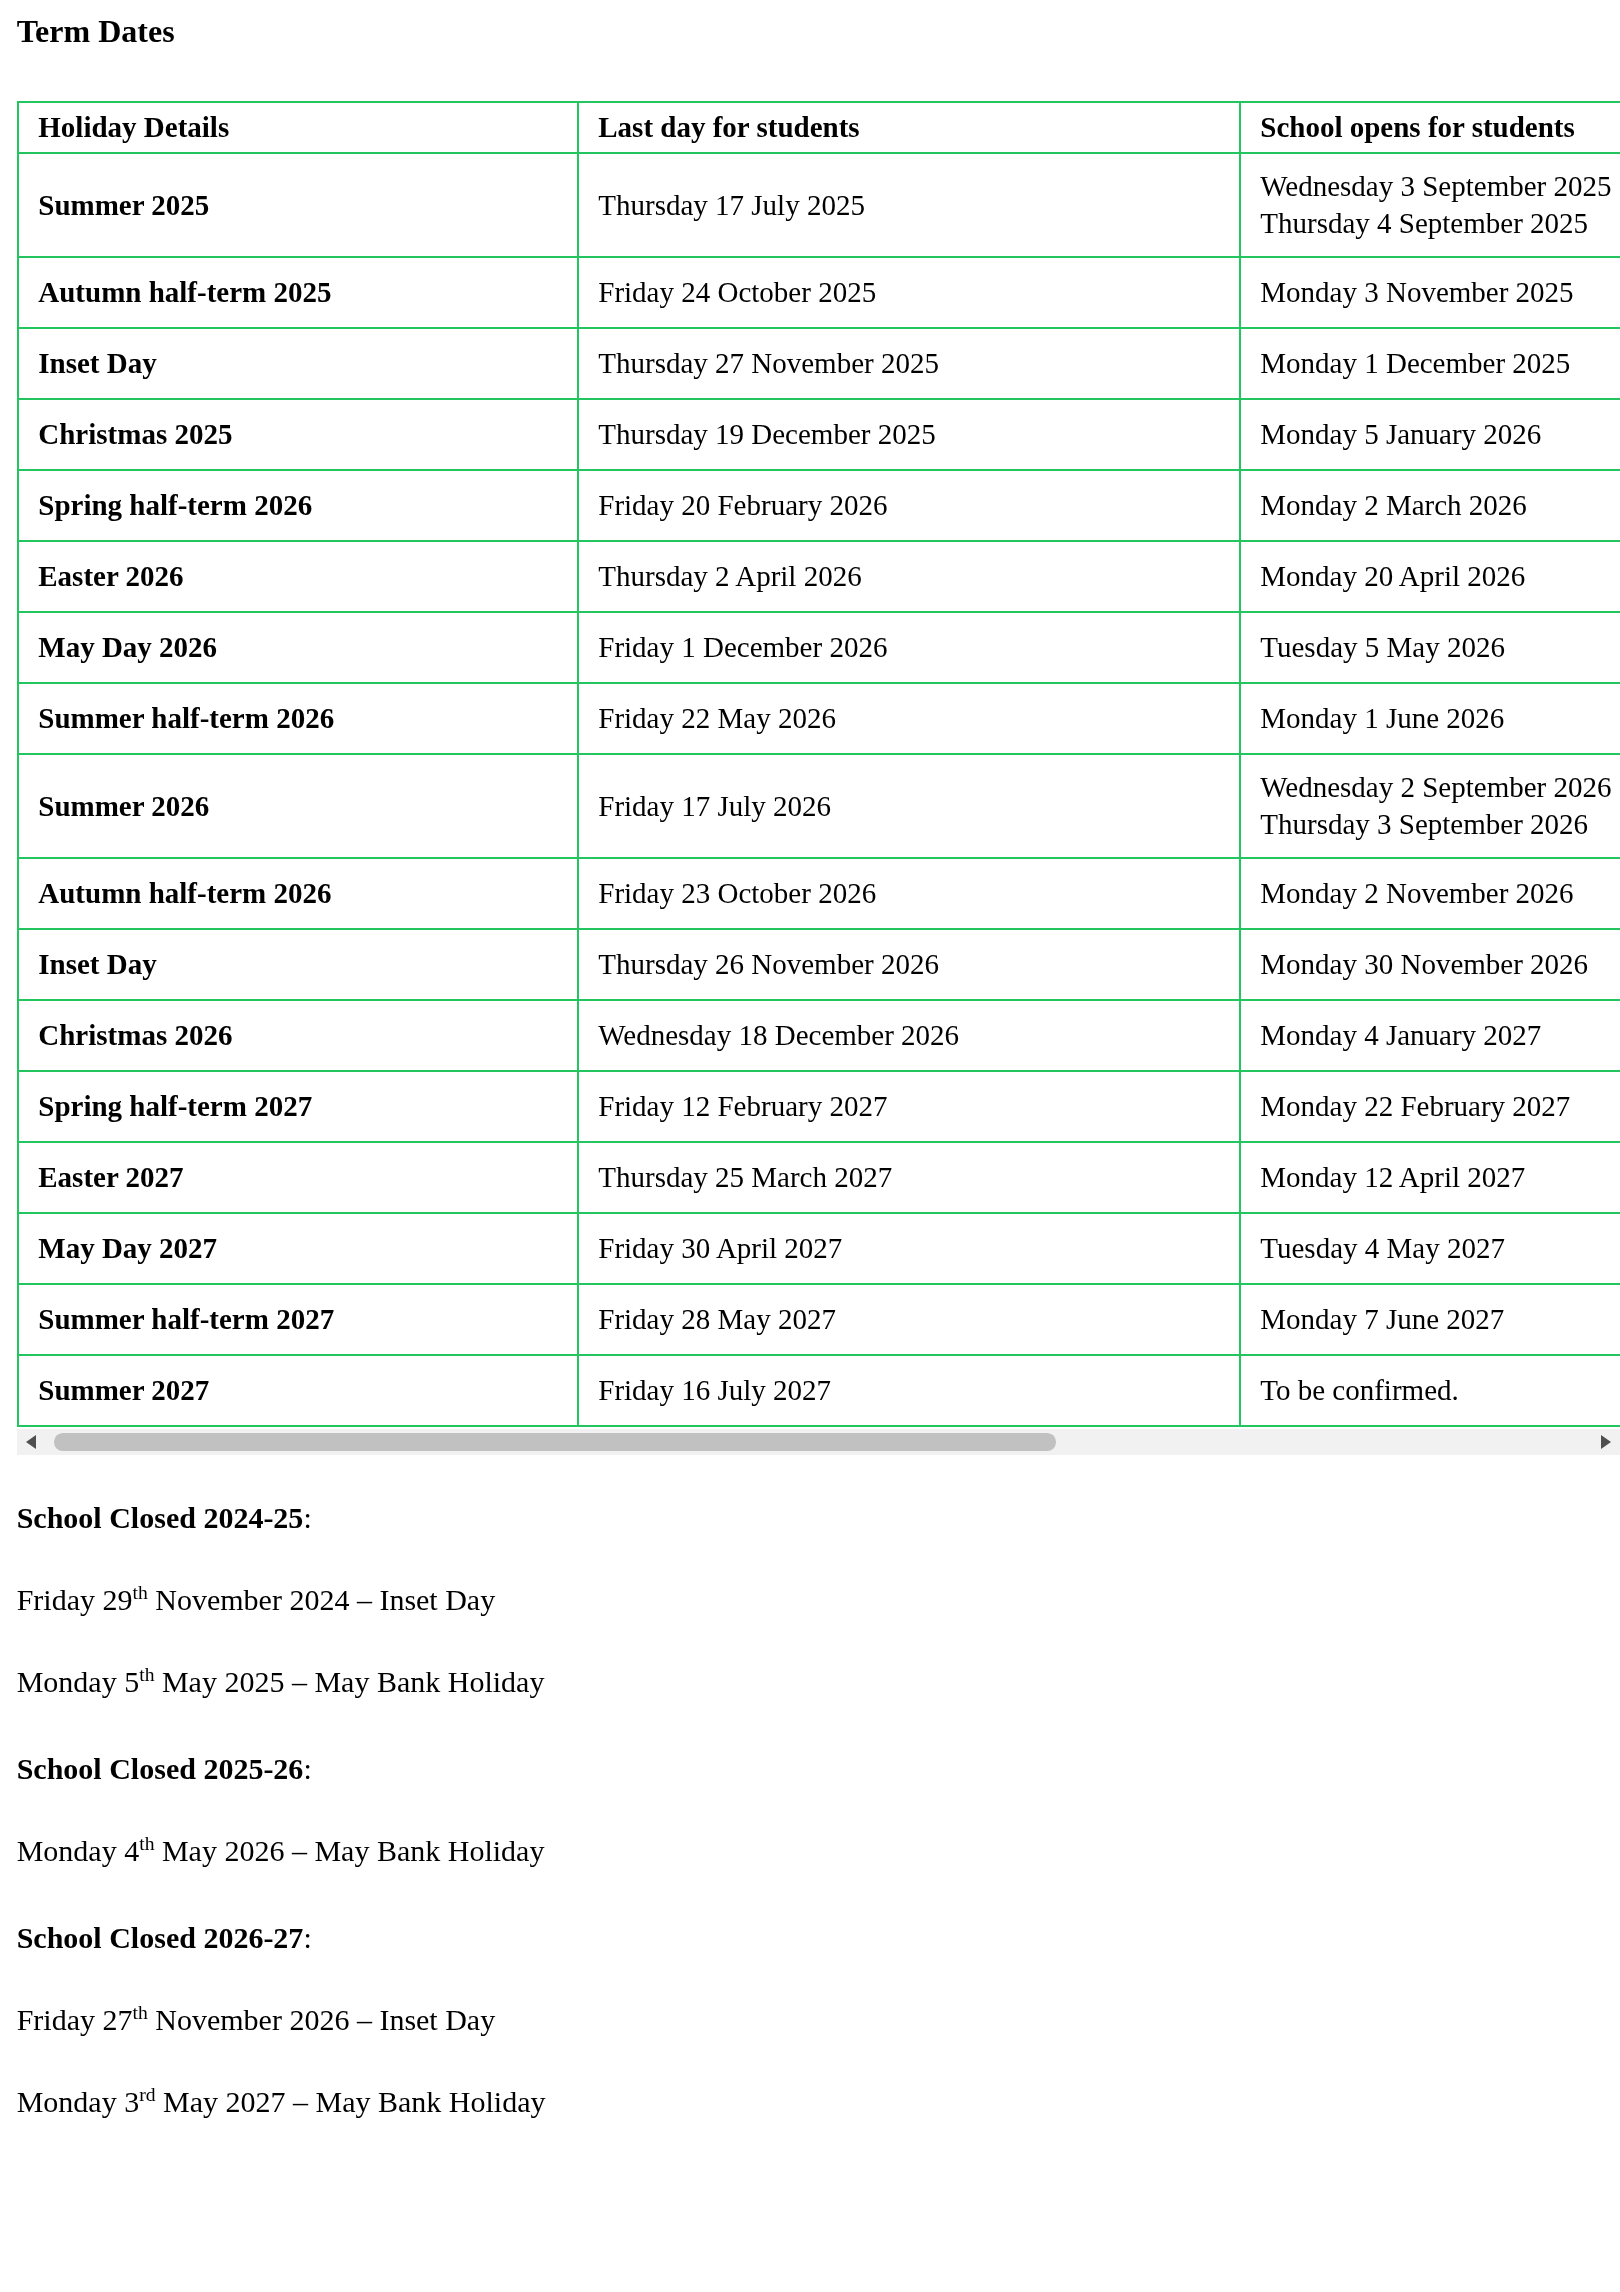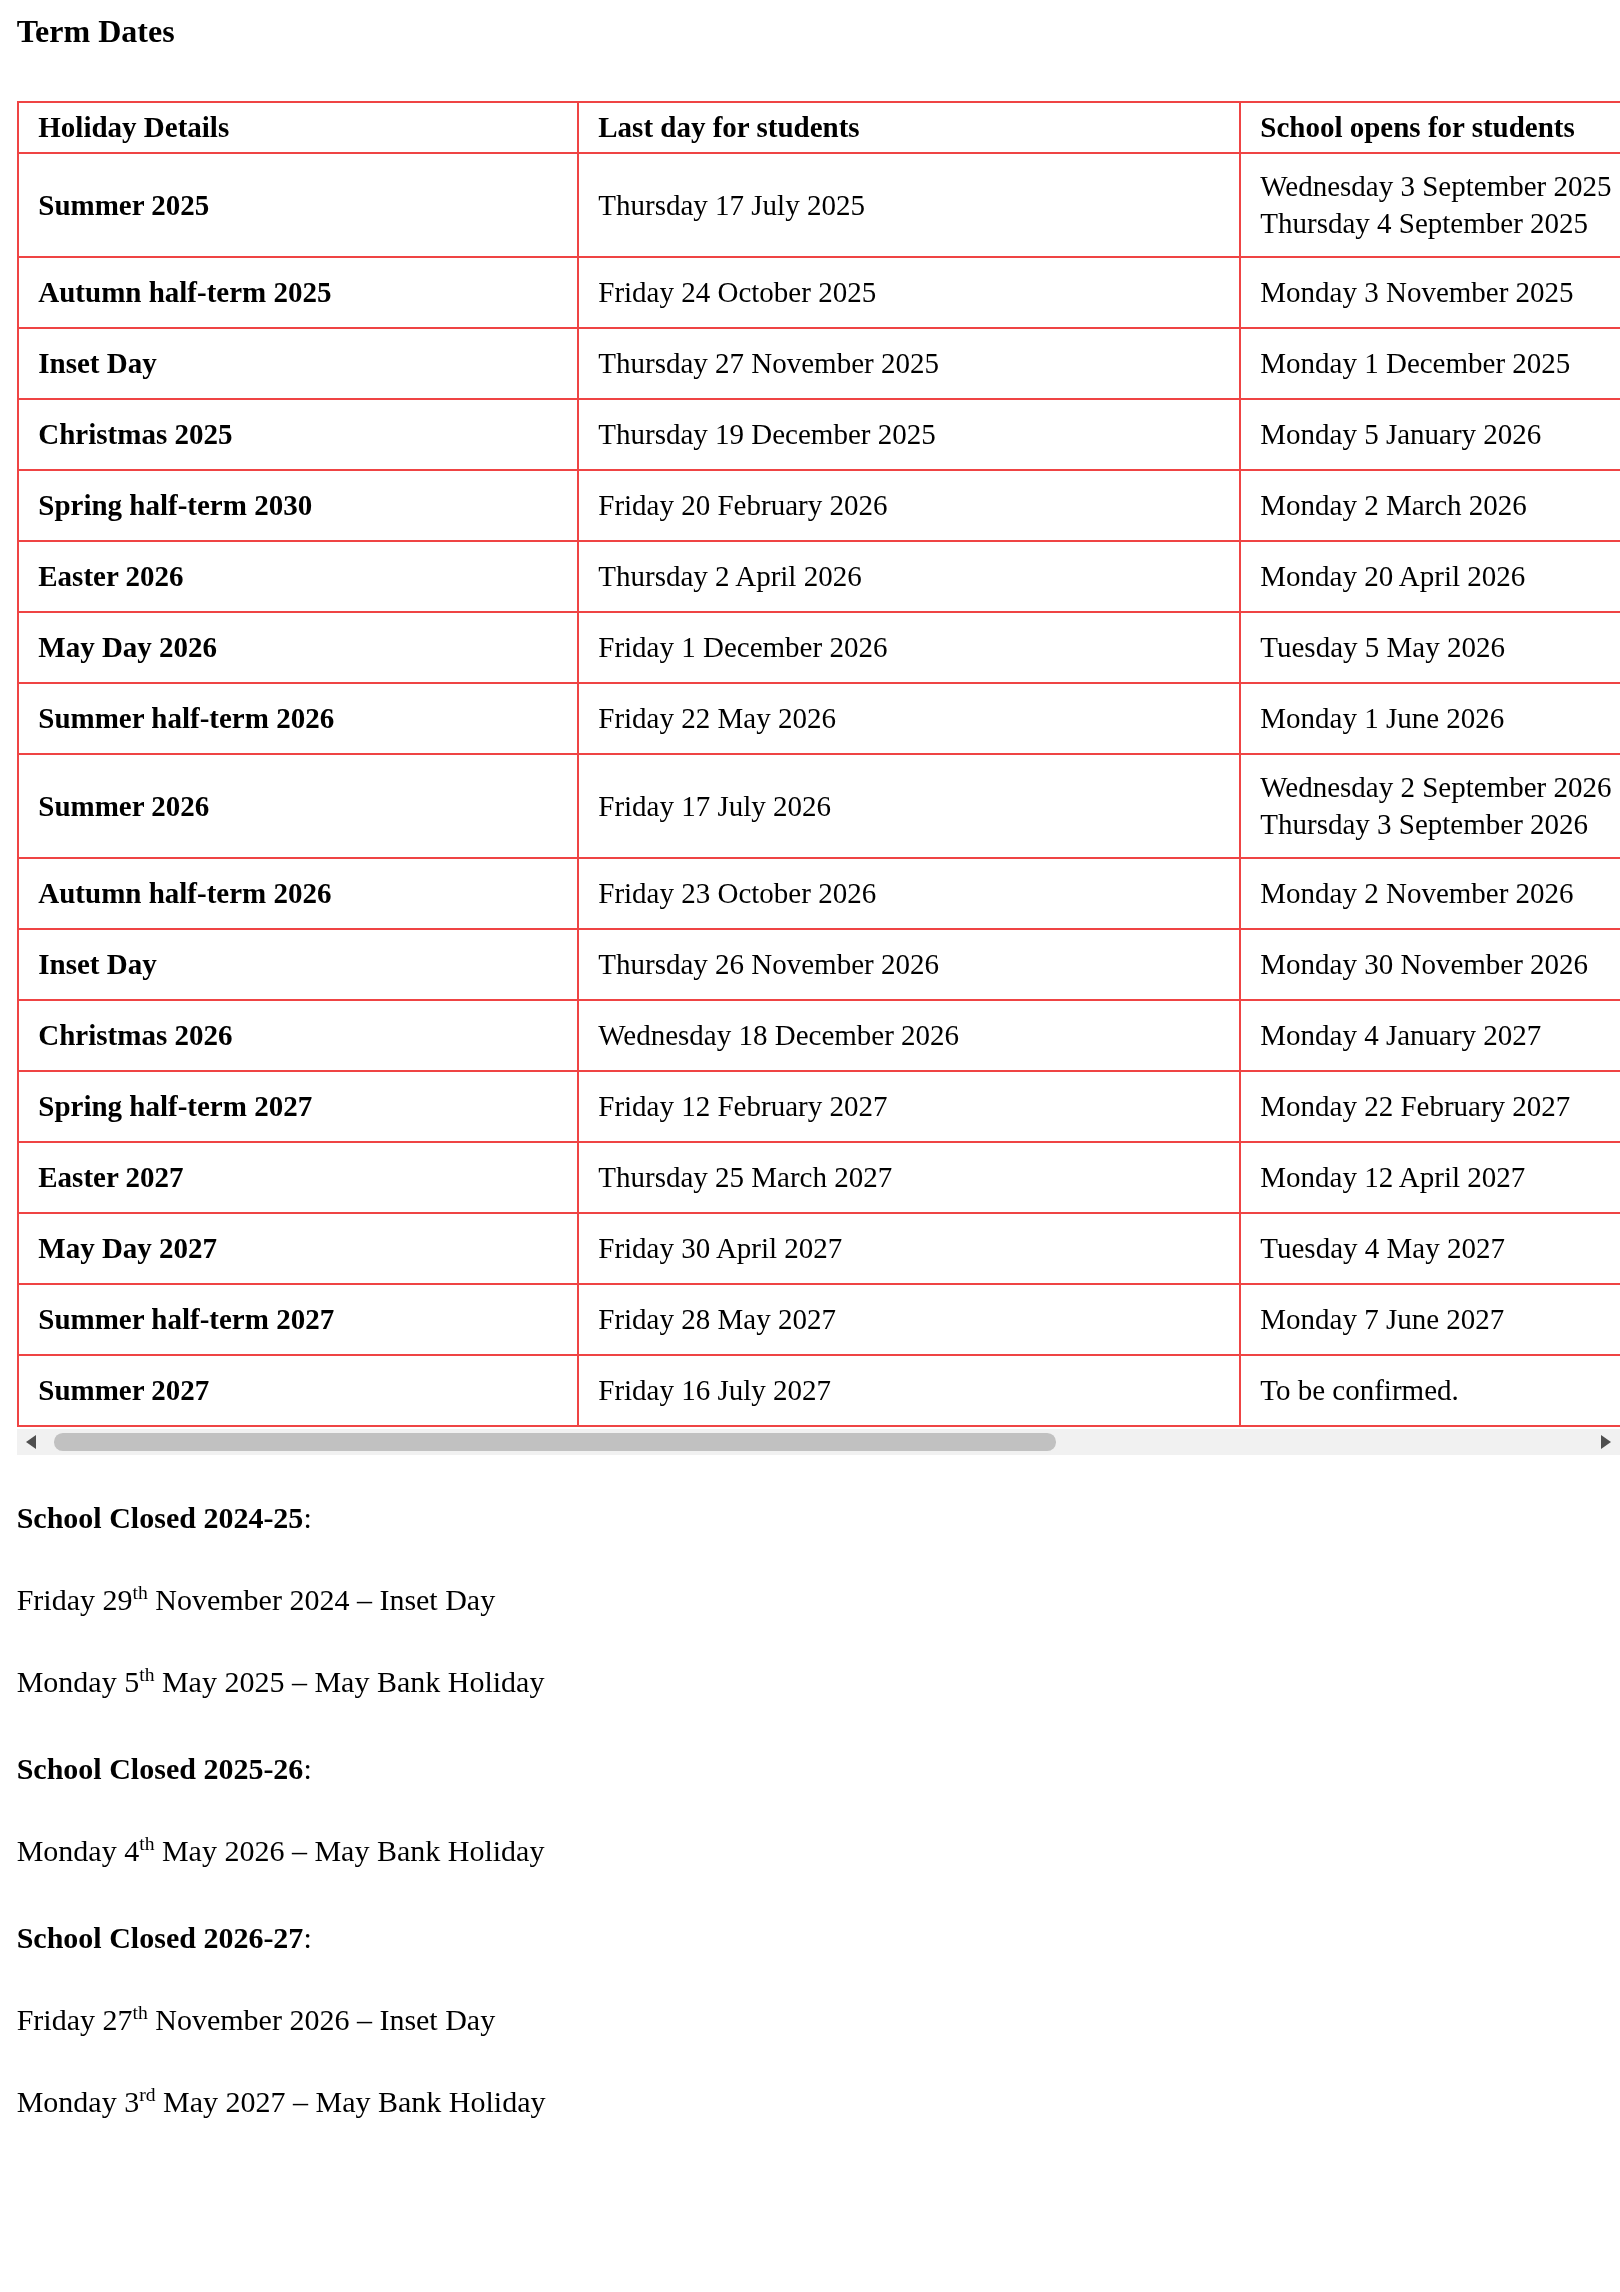--- a/index.html
+++ b/index.html
@@ -17,21 +17,21 @@
 
   
   .table-viewport {
     width: 1604px; margin: 51px 0 0 16.7px; overflow: hidden;
   }
   table.term-table {
     border-collapse: collapse; table-layout: fixed;
     width: 2509px; border: 2.9px solid #000;
   }
   .term-table th, .term-table td {
-    border: 2px solid #ef4444;
+    border: 2px solid #22c55e;
     padding: 0 13.7px 0 19.6px;
     font-size: 29px; text-align: left; vertical-align: middle;
     white-space: nowrap; overflow: hidden;
   }
   .term-table th { font-weight: bold; height: 49px; }
   .term-table td { height: 69px; font-weight: normal; }
   .term-table tr.tall td { height: 102px; }
   .col-holiday .hb { font-weight: bold; }
   .col-holiday .hr { font-weight: bold; }
   .opens-line { line-height: 37px; }
@@ -119,21 +119,21 @@
             </td>
   </tr>
           <tr>
     <td class="col-holiday"><span class="hb"></span><span class="hr">Christmas 2025</span></td>
     <td class="col-lastday">Thursday 19 December 2025</td>
     <td class="col-opens">
               <div class="opens-line">Monday 5 January 2026</div>
             </td>
   </tr>
           <tr>
-    <td class="col-holiday"><span class="hb"></span><span class="hr">Spring half-term 2030</span></td>
+    <td class="col-holiday"><span class="hb"></span><span class="hr">Spring half-term 2026</span></td>
     <td class="col-lastday">Friday 20 February 2026</td>
     <td class="col-opens">
               <div class="opens-line">Monday 2 March 2026</div>
             </td>
   </tr>
           <tr>
     <td class="col-holiday"><span class="hb"></span><span class="hr">Easter 2026</span></td>
     <td class="col-lastday">Thursday 2 April 2026</td>
     <td class="col-opens">
               <div class="opens-line">Monday 20 April 2026</div>

